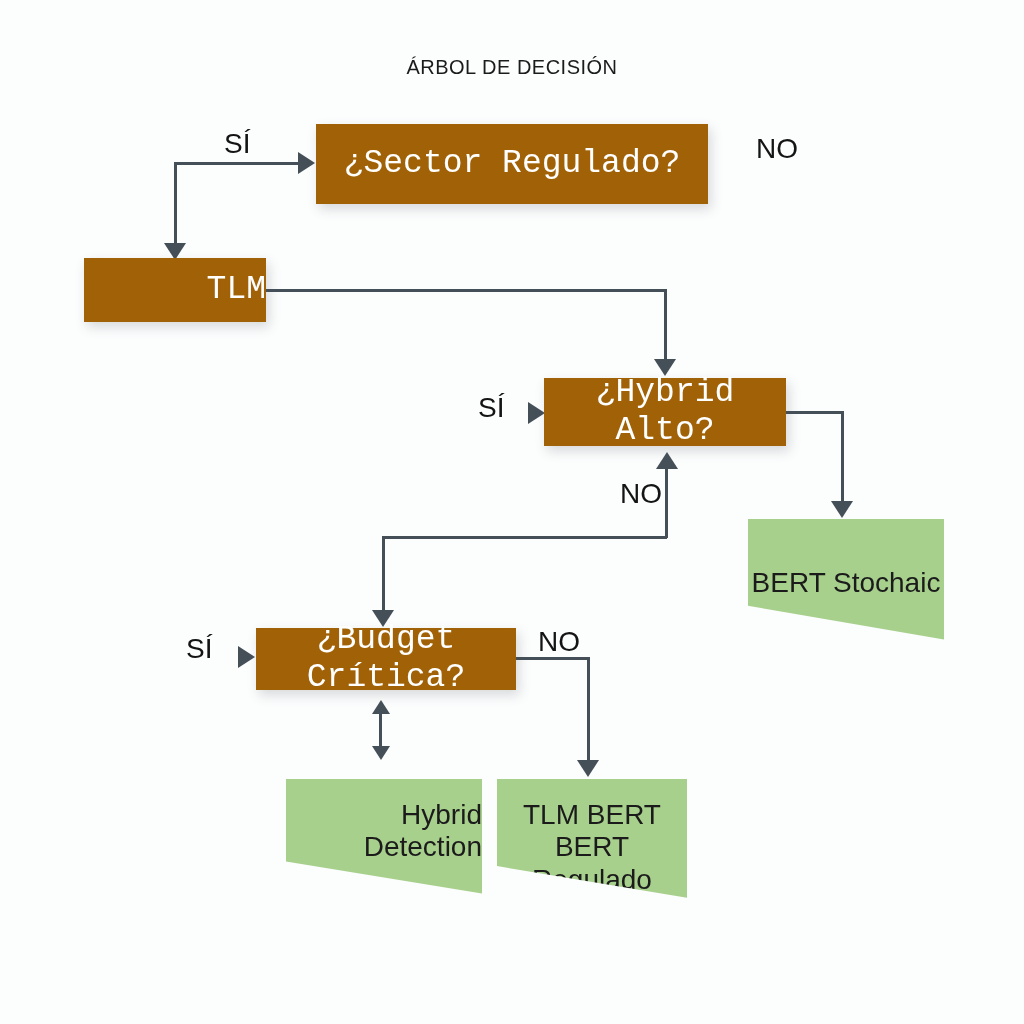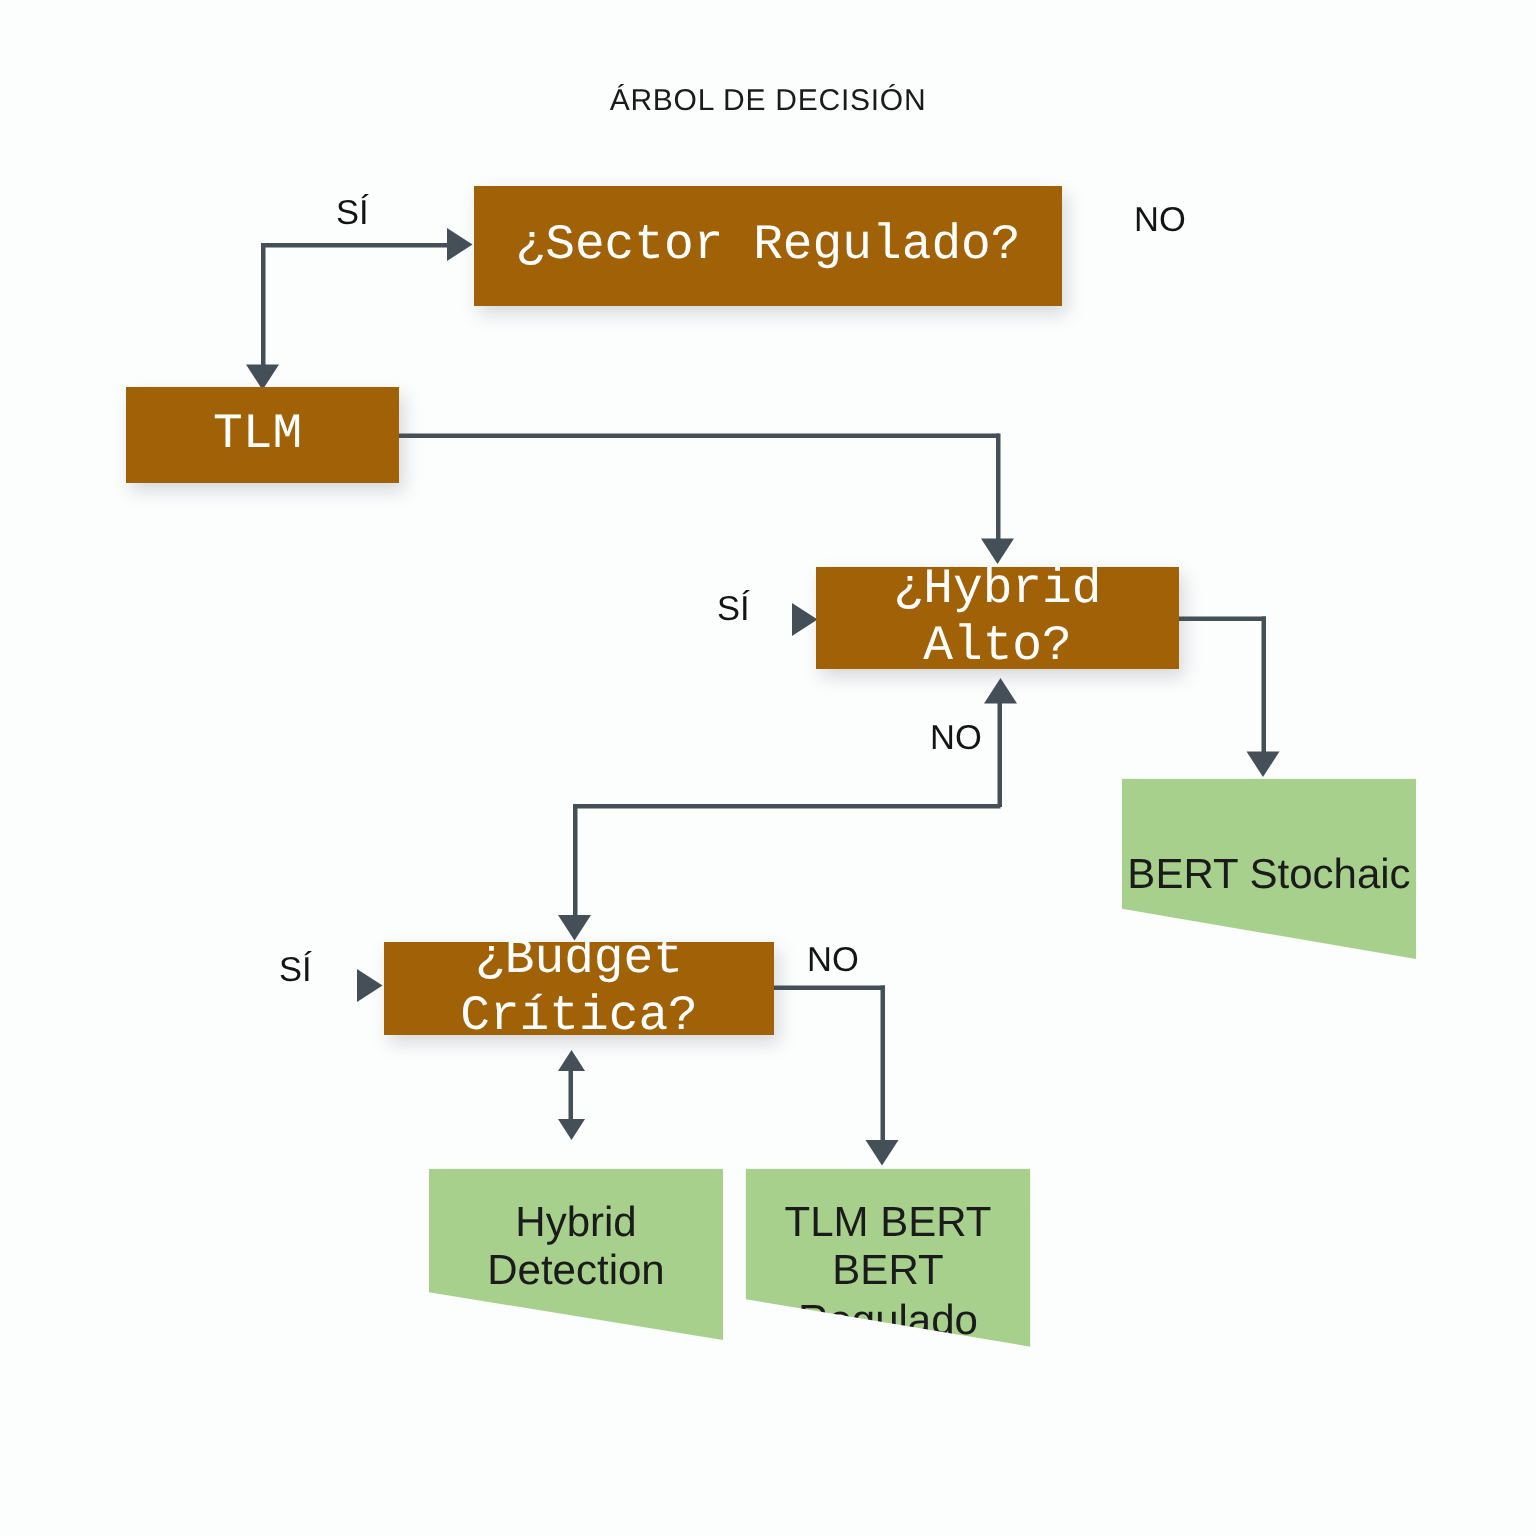--- a/index.html
+++ b/index.html
@@ -42,21 +42,21 @@
     line-height: 1.16;
   }
   .node-blue {
     background: #a16207;
     color: #ffffff;
     font-size: 33px;
     box-shadow: 3px 5px 11px rgba(80,90,100,0.22);
     font-family: Liberation Mono, monospace;
   }
   .node-blue.align-left {
-    justify-content: flex-start;
+    justify-content: flex-end;
     padding-left: 58px;
   }
   
   .node-green {
     color: #1b1b1b;
     font-size: 28px;
     background: #a8d08d;
     filter: drop-shadow(3px 6px 9px rgba(90,100,110,0.22));
   }
   .green-a { clip-path: polygon(0% 0%, 100% 0%, 100% 86%, 0% 62%); }
@@ -102,21 +102,21 @@
     border-top: 14px solid #454f58;
   }
   .arrow-sm.arrow-up {
     border-left: 9px solid transparent;
     border-right: 9px solid transparent;
     border-bottom: 14px solid #454f58;
   }
   
   .edge-label {
     position: absolute;
-    font-size: 23px;
+    font-size: 28px;
     color: #141414;
     white-space: pre;
   }
 </style>
 </head>
 <body>
 
 <div id="canvas">
 
   <div id="diagram-title">ÁRBOL DE DECISIÓN</div>
@@ -176,21 +176,21 @@
 
   <div class="edge edge-h" style="left:516px; top:657px; width:74px;"></div>
   <div class="edge edge-v" style="left:587px; top:657px; height:105px;"></div>
   <div class="arrow arrow-down" style="left:577px; top:760px;"></div>
 
   <div class="arrow arrow-sm arrow-up" style="left:372px; top:700px;"></div>
   <div class="edge edge-v" style="left:379px; top:712px; height:36px;"></div>
   <div class="arrow arrow-sm arrow-down" style="left:372px; top:746px;"></div>
 
   <div class="node node-green green-a" style="left:286px; top:779px; width:196px; height:133px;">
-    <span class="green-label" style="top:20px;">Hybrid
+    <span class="green-label" style="top:20px;text-align:right;">Hybrid
 Detection</span>
   </div>
 
   <div class="node node-green green-b" style="left:497px; top:779px; width:190px; height:132px;">
     <span class="green-label" style="top:20px;">TLM BERT
 BERT Regulado</span>
   </div>
 
 </div>
 

